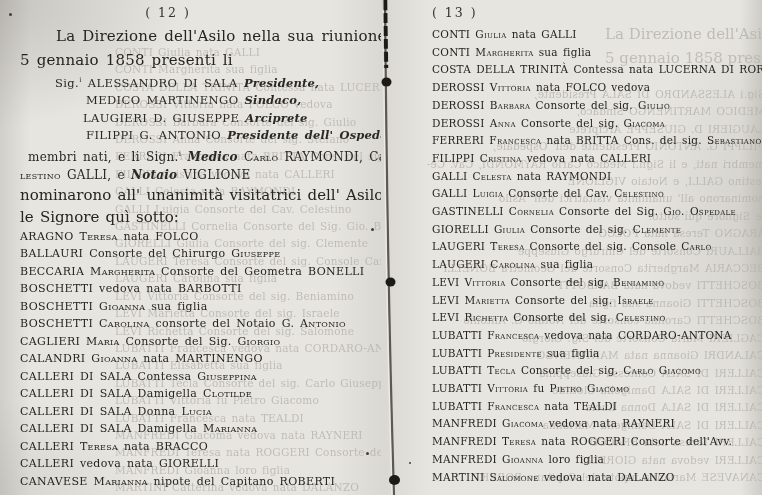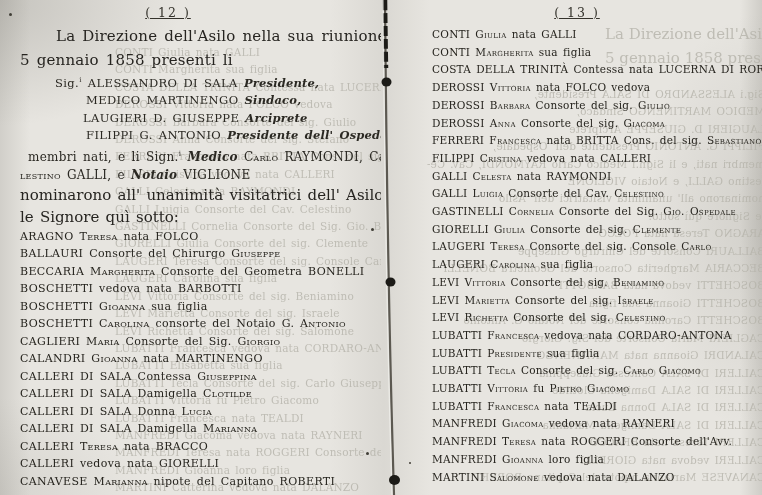--- a/index.html
+++ b/index.html
@@ -24,23 +24,23 @@
 
   
   .ghost{position:absolute;color:#b5b3aa;filter:blur(0.55px);opacity:.8;pointer-events:none;white-space:nowrap;}
   .ghost .gline{font-size:10.5px;line-height:17.4px;letter-spacing:.2px;word-spacing:1.5px;}
   .ghost .gbig{font-size:15px;line-height:24px;}
   .ghost-left{left:115px;top:44px;width:420px;}
   .ghost-rA{left:200px;top:22px;width:400px;}
   .ghost-rB{left:20px;top:86px;width:340px;transform:scaleX(-1);}
 
   
-  .pagenum{position:absolute;top:5px;font-size:12.5px;letter-spacing:2px;color:#34322b;text-decoration:underline;}
+  .pagenum{position:absolute;top:5px;font-size:12.5px;letter-spacing:2px;color:#34322b;}
   .page.left .pagenum{left:20px;width:296px;text-align:center;}
-  .page.right .pagenum{left:27px;width:290px;text-align:center;}
+  .page.right .pagenum{left:27px;width:290px;text-align:left;}
 
   .pl{position:absolute;left:20px;top:24px;width:345px;white-space:nowrap;}
   .big{font-size:15px;line-height:24px;letter-spacing:.2px;word-spacing:2px;color:#262420;}
   .big.indent{padding-left:36px;}
   .closing{font-size:15px;line-height:22px;word-spacing:1.5px;color:#262420;}
   .closing:first-of-type{padding-left:3px;margin-top:2px;}
 
   .officials .line{font-size:11.5px;line-height:17.5px;letter-spacing:.4px;word-spacing:2px;color:#2a2822;}
   .officials .line:nth-child(1){padding-left:35px;}
   .officials .line:nth-child(2){padding-left:66px;}

